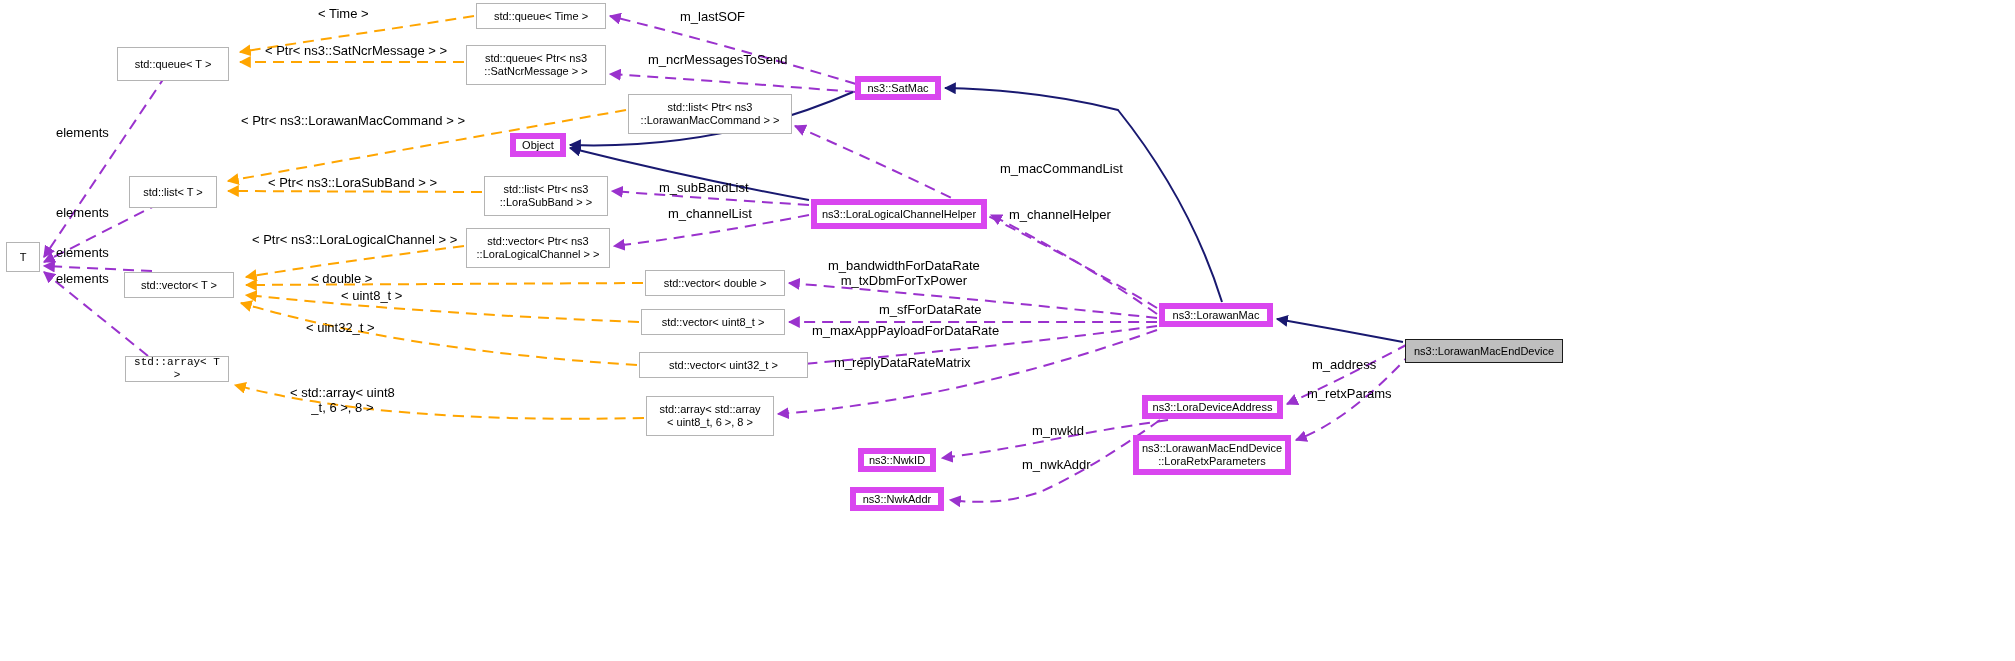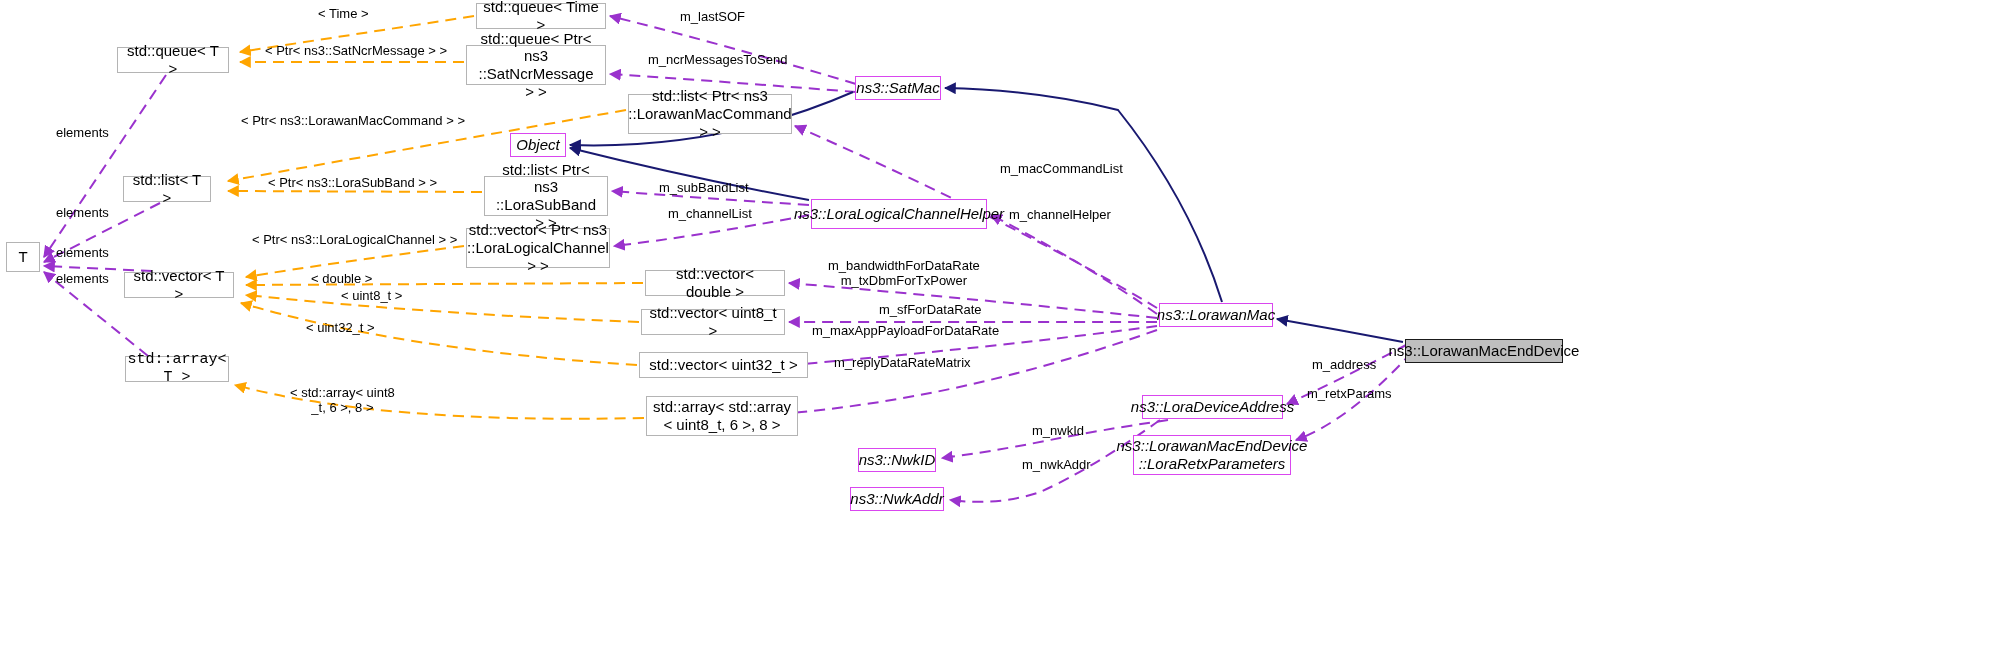--- a/index.html
+++ b/index.html
@@ -23,32 +23,31 @@
     height: 661px;
   }
   .node {
     position: absolute;
     box-sizing: border-box;
     display: flex;
     align-items: center;
     justify-content: center;
     text-align: center;
     line-height: 1.18;
-    font-size: 15px;
+    font-size: 11px;
     color: #000000;
     background: #ffffff;
     white-space: pre-line;
     padding: 2px 6px;
   }
   .node.tmpl {
     border: 1px solid #b4b4b4;
   }
   .node.cls {
-    border: 1px solid #d946ef;
-    font-style: italic;
+    border: 6px solid #d946ef;
   }
   .node.focus {
     border: 1px solid #1a1a1a;
     background: #bfbfbf;
   }
   .edge-label {
     position: absolute;
     font-size: 13px;
     color: #000000;
     white-space: pre-line;
@@ -118,38 +117,38 @@
     <g stroke="#191970" stroke-width="2" fill="none">
       <path d="M 853 92 Q 720 150 570 145" marker-end="url(#arrow-navy)"></path>
       <path d="M 809 200 Q 690 178 570 148" marker-end="url(#arrow-navy)"></path>
       <path d="M 1222 302 Q 1190 200 1118 110 Q 1040 90 945 88" marker-end="url(#arrow-navy)"></path>
       <path d="M 1403 342 Q 1340 330 1277 319" marker-end="url(#arrow-navy)"></path>
     </g>
   </svg>
 
   <div id="node-layer">
       <div class="node tmpl" style="left: 6px; top: 242px; width: 34px; height: 30px;"><span>T</span></div>
-      <div class="node tmpl" style="left: 117px; top: 47px; width: 112px; height: 26px;"><span>std::queue&lt; T &gt;</span></div>
-      <div class="node tmpl" style="left: 123px; top: 176px; width: 88px; height: 26px;"><span>std::list&lt; T &gt;</span></div>
+      <div class="node tmpl" style="left: 117px; top: 47px; width: 112px; height: 34px;"><span>std::queue&lt; T &gt;</span></div>
+      <div class="node tmpl" style="left: 129px; top: 176px; width: 88px; height: 32px;"><span>std::list&lt; T &gt;</span></div>
       <div class="node tmpl" style="left: 124px; top: 272px; width: 110px; height: 26px;"><span>std::vector&lt; T &gt;</span></div>
       <div class="node tmpl" style="left: 125px; top: 356px; width: 104px; height: 26px; font-family: Liberation Mono, monospace;"><span>std::array&lt; T &gt;</span></div>
       <div class="node tmpl" style="left: 476px; top: 3px; width: 130px; height: 26px;"><span>std::queue&lt; Time &gt;</span></div>
       <div class="node tmpl" style="left: 466px; top: 45px; width: 140px; height: 40px;"><span>std::queue&lt; Ptr&lt; ns3
 ::SatNcrMessage &gt; &gt;</span></div>
       <div class="node tmpl" style="left: 628px; top: 94px; width: 164px; height: 40px;"><span>std::list&lt; Ptr&lt; ns3
 ::LorawanMacCommand &gt; &gt;</span></div>
       <div class="node cls" style="left: 510px; top: 133px; width: 56px; height: 24px;"><span>Object</span></div>
       <div class="node tmpl" style="left: 484px; top: 176px; width: 124px; height: 40px;"><span>std::list&lt; Ptr&lt; ns3
 ::LoraSubBand &gt; &gt;</span></div>
       <div class="node tmpl" style="left: 466px; top: 228px; width: 144px; height: 40px;"><span>std::vector&lt; Ptr&lt; ns3
 ::LoraLogicalChannel &gt; &gt;</span></div>
       <div class="node tmpl" style="left: 645px; top: 270px; width: 140px; height: 26px;"><span>std::vector&lt; double &gt;</span></div>
       <div class="node tmpl" style="left: 641px; top: 309px; width: 144px; height: 26px;"><span>std::vector&lt; uint8_t &gt;</span></div>
       <div class="node tmpl" style="left: 639px; top: 352px; width: 169px; height: 26px;"><span>std::vector&lt; uint32_t &gt;</span></div>
-      <div class="node tmpl" style="left: 646px; top: 396px; width: 152px; height: 40px;"><span>std::array&lt; std::array
+      <div class="node tmpl" style="left: 646px; top: 396px; width: 128px; height: 40px;"><span>std::array&lt; std::array
 &lt; uint8_t, 6 &gt;, 8 &gt;</span></div>
       <div class="node cls" style="left: 855px; top: 76px; width: 86px; height: 24px;"><span>ns3::SatMac</span></div>
       <div class="node cls" style="left: 811px; top: 199px; width: 176px; height: 30px;"><span>ns3::LoraLogicalChannelHelper</span></div>
       <div class="node cls" style="left: 1159px; top: 303px; width: 114px; height: 24px;"><span>ns3::LorawanMac</span></div>
       <div class="node focus" style="left: 1405px; top: 339px; width: 158px; height: 24px;"><span>ns3::LorawanMacEndDevice</span></div>
       <div class="node cls" style="left: 1142px; top: 395px; width: 141px; height: 24px;"><span>ns3::LoraDeviceAddress</span></div>
       <div class="node cls" style="left: 1133px; top: 435px; width: 158px; height: 40px;"><span>ns3::LorawanMacEndDevice
 ::LoraRetxParameters</span></div>
       <div class="node cls" style="left: 858px; top: 448px; width: 78px; height: 24px;"><span>ns3::NwkID</span></div>
       <div class="node cls" style="left: 850px; top: 487px; width: 94px; height: 24px;"><span>ns3::NwkAddr</span></div>

